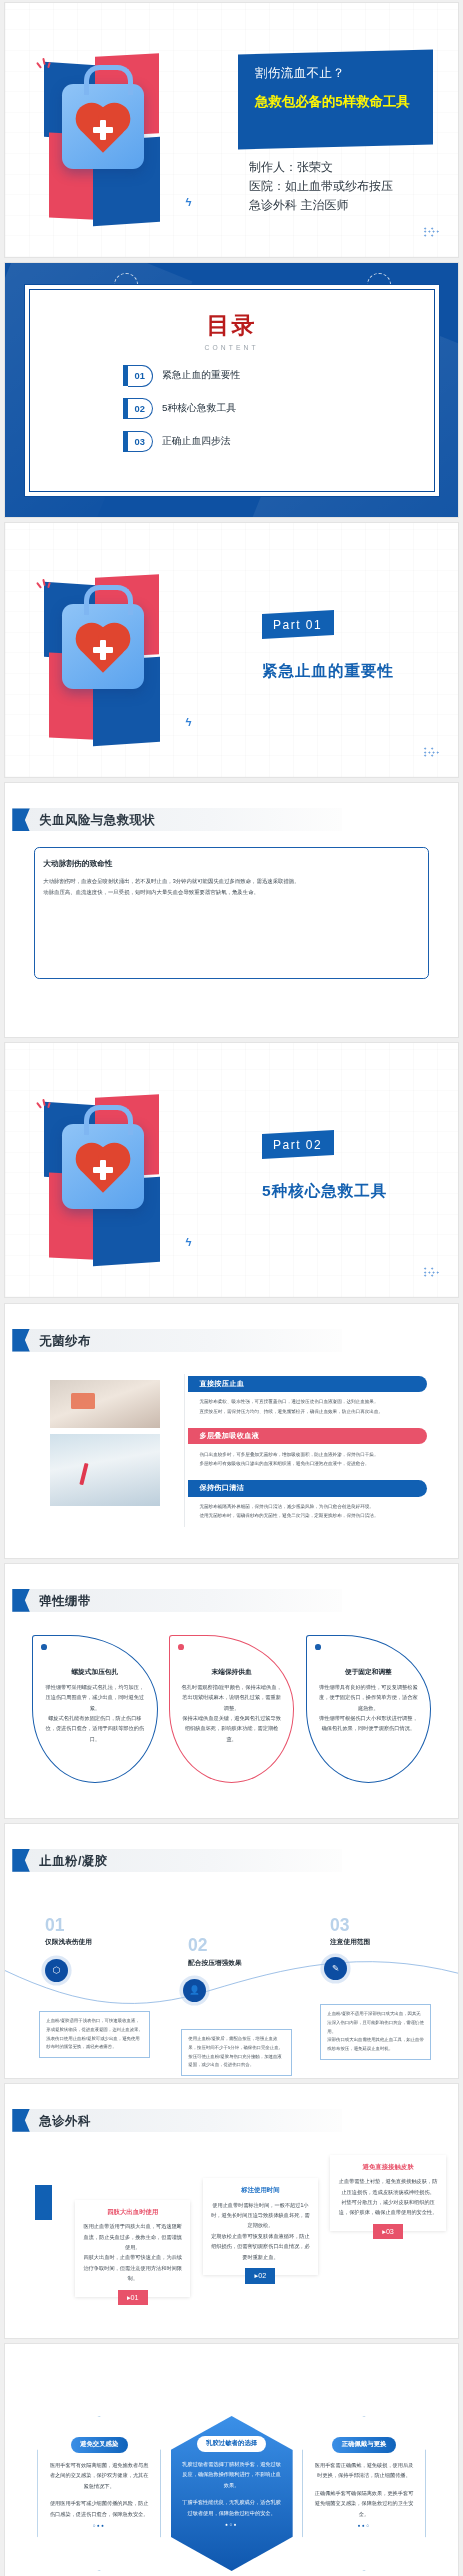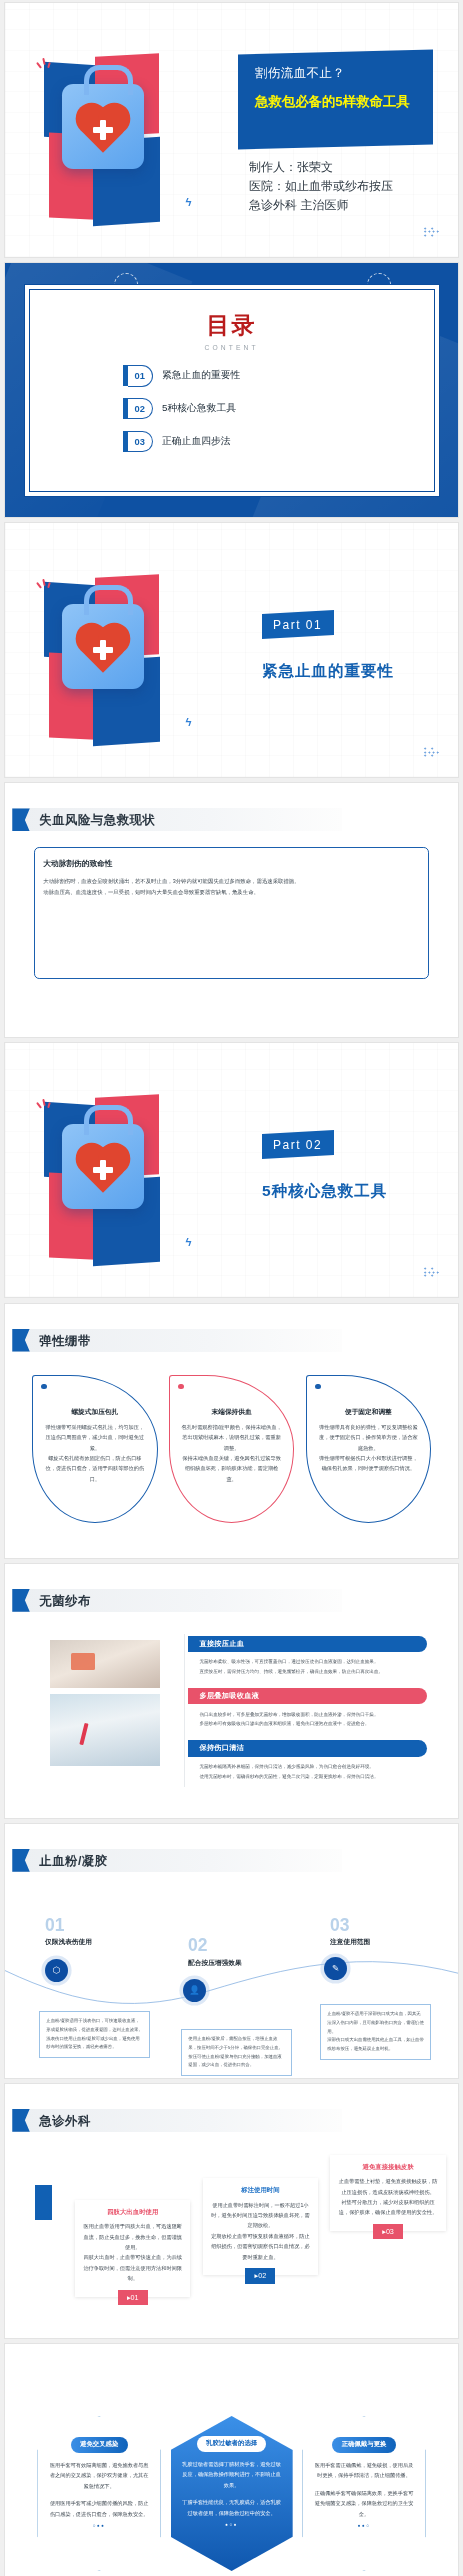--- a/index.html
+++ b/index.html
@@ -287,66 +287,66 @@
     </div>
     <div class="part-badge">
         <span>Part  02</span>
       </div>
     <div class="part-title">5种核心急救工具</div>
     <div class="dots-plus">+&nbsp;+<br>++++<br>+&nbsp;+</div>
   </div>
 
   <div class="slide">
     <div class="hd">
-        <h2>弹性绷带</h2>
-      </div>
-    <div class="drops">
-      <div class="drop">
-        <span class="bullet"></span>
-        <h3>螺旋式加压包扎</h3>
-        <p>弹性绷带可采用螺旋式包扎法，均匀加压，压迫伤口周围血管，减少出血，同时避免过紧。</p>
-        <p>螺旋式包扎能有效固定伤口，防止伤口移位，促进伤口愈合，适用于四肢等部位的伤口。</p>
-      </div>
-      <div class="drop red">
-        <span class="bullet"></span>
-        <h3>末端保持供血</h3>
-        <p>包扎时需观察指/趾甲颜色，保持末端供血，若出现紫绀或麻木，说明包扎过紧，需重新调整。</p>
-        <p>保持末端供血是关键，避免因包扎过紧导致组织缺血坏死，影响肢体功能，需定期检查。</p>
-      </div>
-      <div class="drop">
-        <span class="bullet"></span>
-        <h3>便于固定和调整</h3>
-        <p>弹性绷带具有良好的弹性，可反复调整松紧度，便于固定伤口，操作简单方便，适合家庭急救。</p>
-        <p>弹性绷带可根据伤口大小和形状进行调整，确保包扎效果，同时便于观察伤口情况。</p>
-      </div>
-    </div>
-  </div>
-
-  <div class="slide">
-    <div class="hd">
         <h2>无菌纱布</h2>
       </div>
     <div class="gz-photo a"></div>
     <div class="gz-photo b"></div>
     <div class="gz-rule"></div>
     <div class="gz-col">
       <div class="pill blue">直接按压止血</div>
       <div class="pill-body">
         <div>无菌纱布柔软、吸水性强，可直接覆盖伤口，通过按压使伤口血液凝固，达到止血效果。</div>
         <div>直接按压时，需保持压力均匀、持续，避免频繁松开，确保止血效果，防止伤口再次出血。</div>
       </div>
       <div class="pill red">多层叠加吸收血液</div>
       <div class="pill-body">
         <div>伤口出血较多时，可多层叠加无菌纱布，增加吸收面积，防止血液外渗，保持伤口干燥。</div>
         <div>多层纱布可有效吸收伤口渗出的血液和组织液，避免伤口浸泡在血液中，促进愈合。</div>
       </div>
       <div class="pill blue">保持伤口清洁</div>
       <div class="pill-body">
         <div>无菌纱布能隔离外界细菌，保持伤口清洁，减少感染风险，为伤口愈合创造良好环境。</div>
         <div>使用无菌纱布时，需确保纱布的无菌性，避免二次污染，定期更换纱布，保持伤口清洁。</div>
+      </div>
+    </div>
+  </div>
+
+  <div class="slide">
+    <div class="hd">
+        <h2>弹性绷带</h2>
+      </div>
+    <div class="drops">
+      <div class="drop">
+        <span class="bullet"></span>
+        <h3>螺旋式加压包扎</h3>
+        <p>弹性绷带可采用螺旋式包扎法，均匀加压，压迫伤口周围血管，减少出血，同时避免过紧。</p>
+        <p>螺旋式包扎能有效固定伤口，防止伤口移位，促进伤口愈合，适用于四肢等部位的伤口。</p>
+      </div>
+      <div class="drop red">
+        <span class="bullet"></span>
+        <h3>末端保持供血</h3>
+        <p>包扎时需观察指/趾甲颜色，保持末端供血，若出现紫绀或麻木，说明包扎过紧，需重新调整。</p>
+        <p>保持末端供血是关键，避免因包扎过紧导致组织缺血坏死，影响肢体功能，需定期检查。</p>
+      </div>
+      <div class="drop">
+        <span class="bullet"></span>
+        <h3>便于固定和调整</h3>
+        <p>弹性绷带具有良好的弹性，可反复调整松紧度，便于固定伤口，操作简单方便，适合家庭急救。</p>
+        <p>弹性绷带可根据伤口大小和形状进行调整，确保包扎效果，同时便于观察伤口情况。</p>
       </div>
     </div>
   </div>
 
   <div class="slide">
     <div class="hd">
         <h2>止血粉/凝胶</h2>
       </div>
     <svg class="wave" viewBox="0 0 884 120" preserveAspectRatio="none">
       <path d="M0,34 C150,105 260,115 400,72 C540,30 690,-10 884,40" fill="none" stroke="#79a9dd" stroke-width="1.4"></path>

